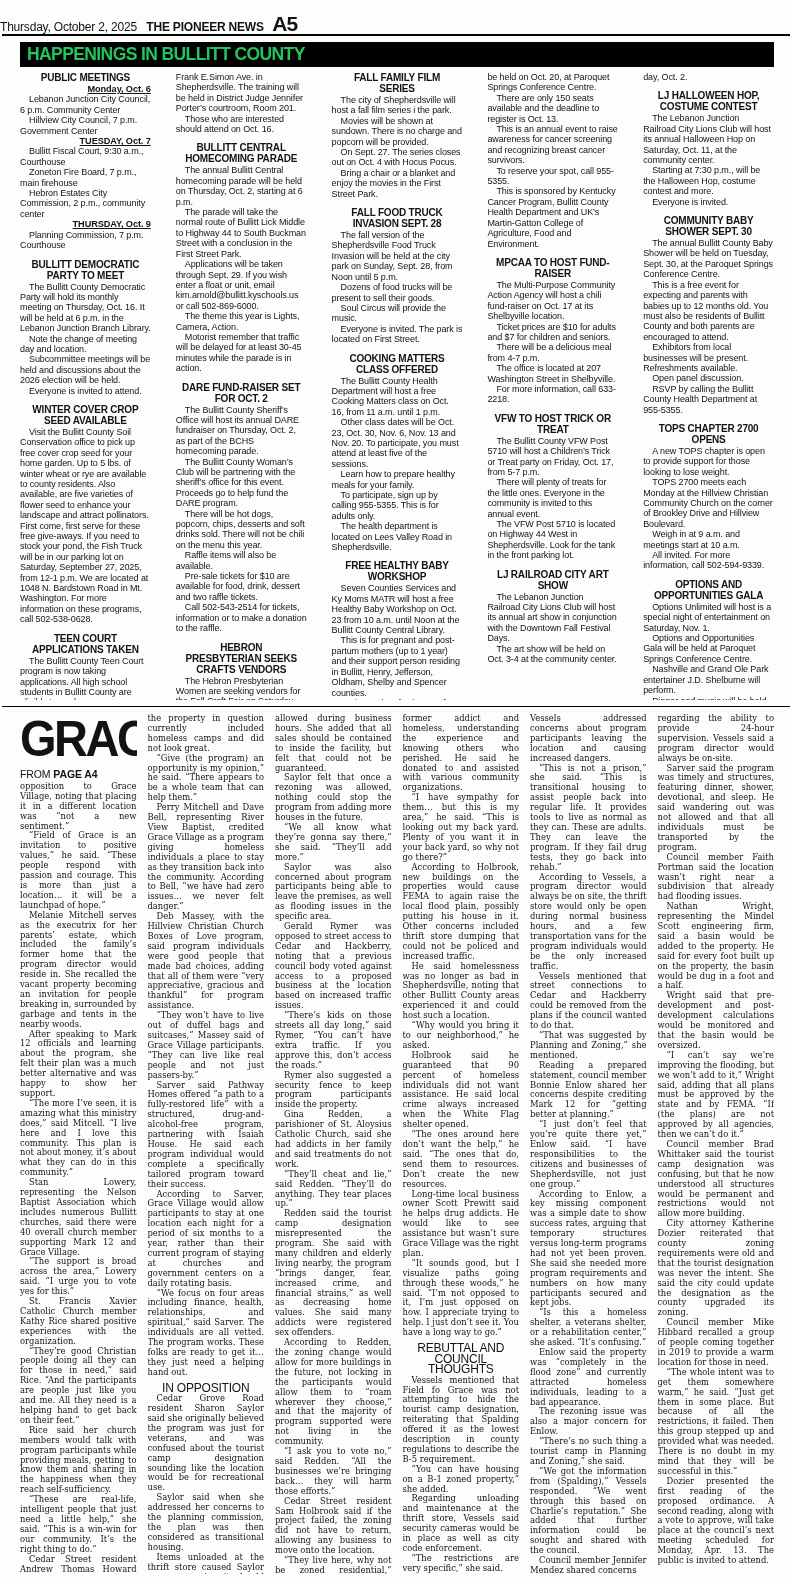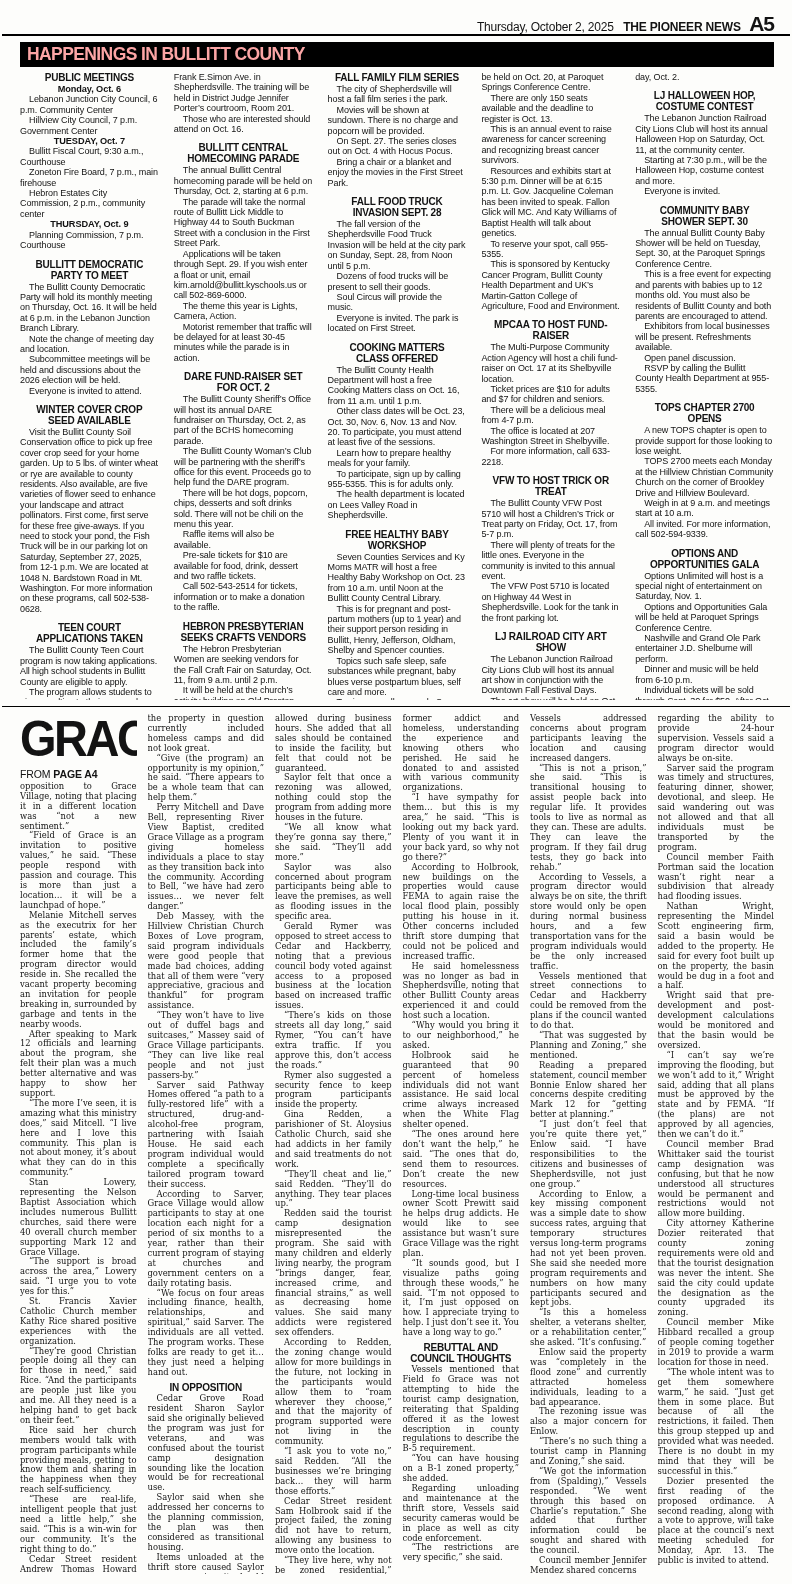--- a/index.html
+++ b/index.html
@@ -1,44 +1,44 @@
 <!DOCTYPE html>
 <html><head>
 <meta charset="utf-8">
 <style>
   html,body{margin:0;padding:0;background:#e8e8e4;}
   .page{position:relative;width:792px;height:1584px;background:#fdfdfb;color:#131313;overflow:hidden;margin:0 auto;}
   
-  .masthead{position:absolute;top:12px;left:0;right:18px;text-align:right;font-family:"Liberation Sans",sans-serif;white-space:nowrap;margin-left:22px;}
+  .masthead{position:absolute;top:12px;left:0;right:18px;font-family:"Liberation Sans",sans-serif;white-space:nowrap;}
   .masthead .date{font-size:12px;font-weight:500;letter-spacing:-.2px;}
   .masthead .paper{font-size:12px;font-weight:bold;letter-spacing:-.2px;margin-left:5px;}
   .masthead .pageno{font-size:21px;font-weight:bold;margin-left:4px;letter-spacing:-1px;}
   .toprule{position:absolute;top:34px;left:2px;right:2px;border-top:2.5px solid #000;}
   
-  .banner{position:absolute;top:42px;left:20px;right:18px;height:25px;background:#000;color:#fca5a5;
+  .banner{position:absolute;top:42px;left:20px;right:18px;height:25px;background:#000;color:#22c55e;
           font-family:"Liberation Sans",sans-serif;font-weight:bold;font-size:17.5px;line-height:25px;
           padding-left:7px;letter-spacing:-.6px;transform-origin:left center;}
   
-  .hap{position:absolute;top:72px;left:20px;right:18px;height:628px;display:flex;gap:15px;
+  .hap{position:absolute;top:72px;left:20px;right:18px;height:628px;display:flex;gap:25px;
        font-family:"Liberation Sans",sans-serif;font-size:9px;line-height:10.4px;overflow:hidden;}
   .hap .col{flex:1 1 0;overflow:hidden;letter-spacing:-.1px;}
   .hap p{margin:0;text-indent:9px;}
   .hap p.c{text-indent:0;}
   .hap .h{font-weight:bold;text-align:center;font-size:10px;line-height:11px;margin:8px 6px 1px;letter-spacing:-.2px;}
   .hap .h.first{margin-top:0;}
-  .hap .s{font-weight:bold;text-align:center;font-size:9.2px;line-height:10.4px;}
+  .hap .s{font-weight:bold;text-align:right;font-size:9.2px;line-height:10.4px;text-decoration:underline;}
   
   .midrule{position:absolute;top:706px;left:2px;right:2px;border-top:1.5px solid #000;}
   
   .grace{position:absolute;top:714px;left:20px;right:18px;bottom:10px;display:flex;gap:11px;
          font-family:"DejaVu Serif","Liberation Serif",serif;font-size:8.4px;line-height:9.9px;}
   .grace .gcol{flex:1 1 0;overflow:hidden;}
   .grace p{margin:0;text-indent:9px;text-align:justify;}
   .grace p.c{text-indent:0;}
-  .grace .sh{font-family:"Liberation Sans",sans-serif;font-weight:bold;font-size:10px;line-height:10.5px;
+  .grace .sh{font-family:"Liberation Sans",sans-serif;font-weight:normal;font-size:12px;line-height:10.5px;
              text-align:center;margin:5px 0 1px;letter-spacing:-.2px;}
   .g-title{font-family:"Liberation Sans",sans-serif;font-weight:bold;font-size:47px;line-height:44px;
            letter-spacing:-2.5px;transform:scaleY(1.05);transform-origin:left top;margin:2px 0 10px;}
   .g-from{font-family:"Liberation Sans",sans-serif;font-size:10.5px;margin:0 0 2px;letter-spacing:-.1px;}
   .g-from b{font-weight:bold;}
 </style>
 </head>
 <body>
 
 <div class="page">
@@ -116,21 +116,20 @@
         <div class="h">FREE HEALTHY BABY WORKSHOP</div>
         <p class="p">Seven Counties Services and Ky Moms MATR will host a free Healthy Baby Workshop on Oct. 23 from 10 a.m. until Noon at the Bullitt County Central Library.</p>
         <p class="p">This is for pregnant and post-partum mothers (up to 1 year) and their support person residing in Bullitt, Henry, Jefferson, Oldham, Shelby and Spencer counties.</p>
         <p class="p">Topics such safe sleep, safe substances while pregnant, baby blues verse postpartum blues, self care and more.</p>
         <p class="p">To sign up, call or google Seven Counties Services.</p>
       </div>
     <div class="col">
         <p class="c">be held on Oct. 20, at Paroquet Springs Conference Centre.</p>
         <p class="p">There are only 150 seats available and the deadline to register is Oct. 13.</p>
         <p class="p">This is an annual event to raise awareness for cancer screening and recognizing breast cancer survivors.</p>
-        <p class="p">Resources and exhibits start at 5:30 p.m. Dinner will be at 6:15 p.m. Lt. Gov. Jacqueline Coleman has been invited to speak. Fallon Glick will MC. And Katy Williams of Baptist Health will talk about genetics.</p>
         <p class="p">To reserve your spot, call 955-5355.</p>
         <p class="p">This is sponsored by Kentucky Cancer Program, Bullitt County Health Department and UK’s Martin-Gatton College of Agriculture, Food and Environment.</p>
         <div class="h">MPCAA TO HOST FUND-RAISER</div>
         <p class="p">The Multi-Purpose Community Action Agency will host a chili fund-raiser on Oct. 17 at its Shelbyville location.</p>
         <p class="p">Ticket prices are $10 for adults and $7 for children and seniors.</p>
         <p class="p">There will be a delicious meal from 4-7 p.m.</p>
         <p class="p">The office is located at 207 Washington Street in Shelbyville.</p>
         <p class="p">For more information, call 633-2218.</p>
         <div class="h">VFW TO HOST TRICK OR TREAT</div>
         <p class="p">The Bullitt County VFW Post 5710 will host a Children’s Trick or Treat party on Friday, Oct. 17, from 5-7 p.m.</p>

